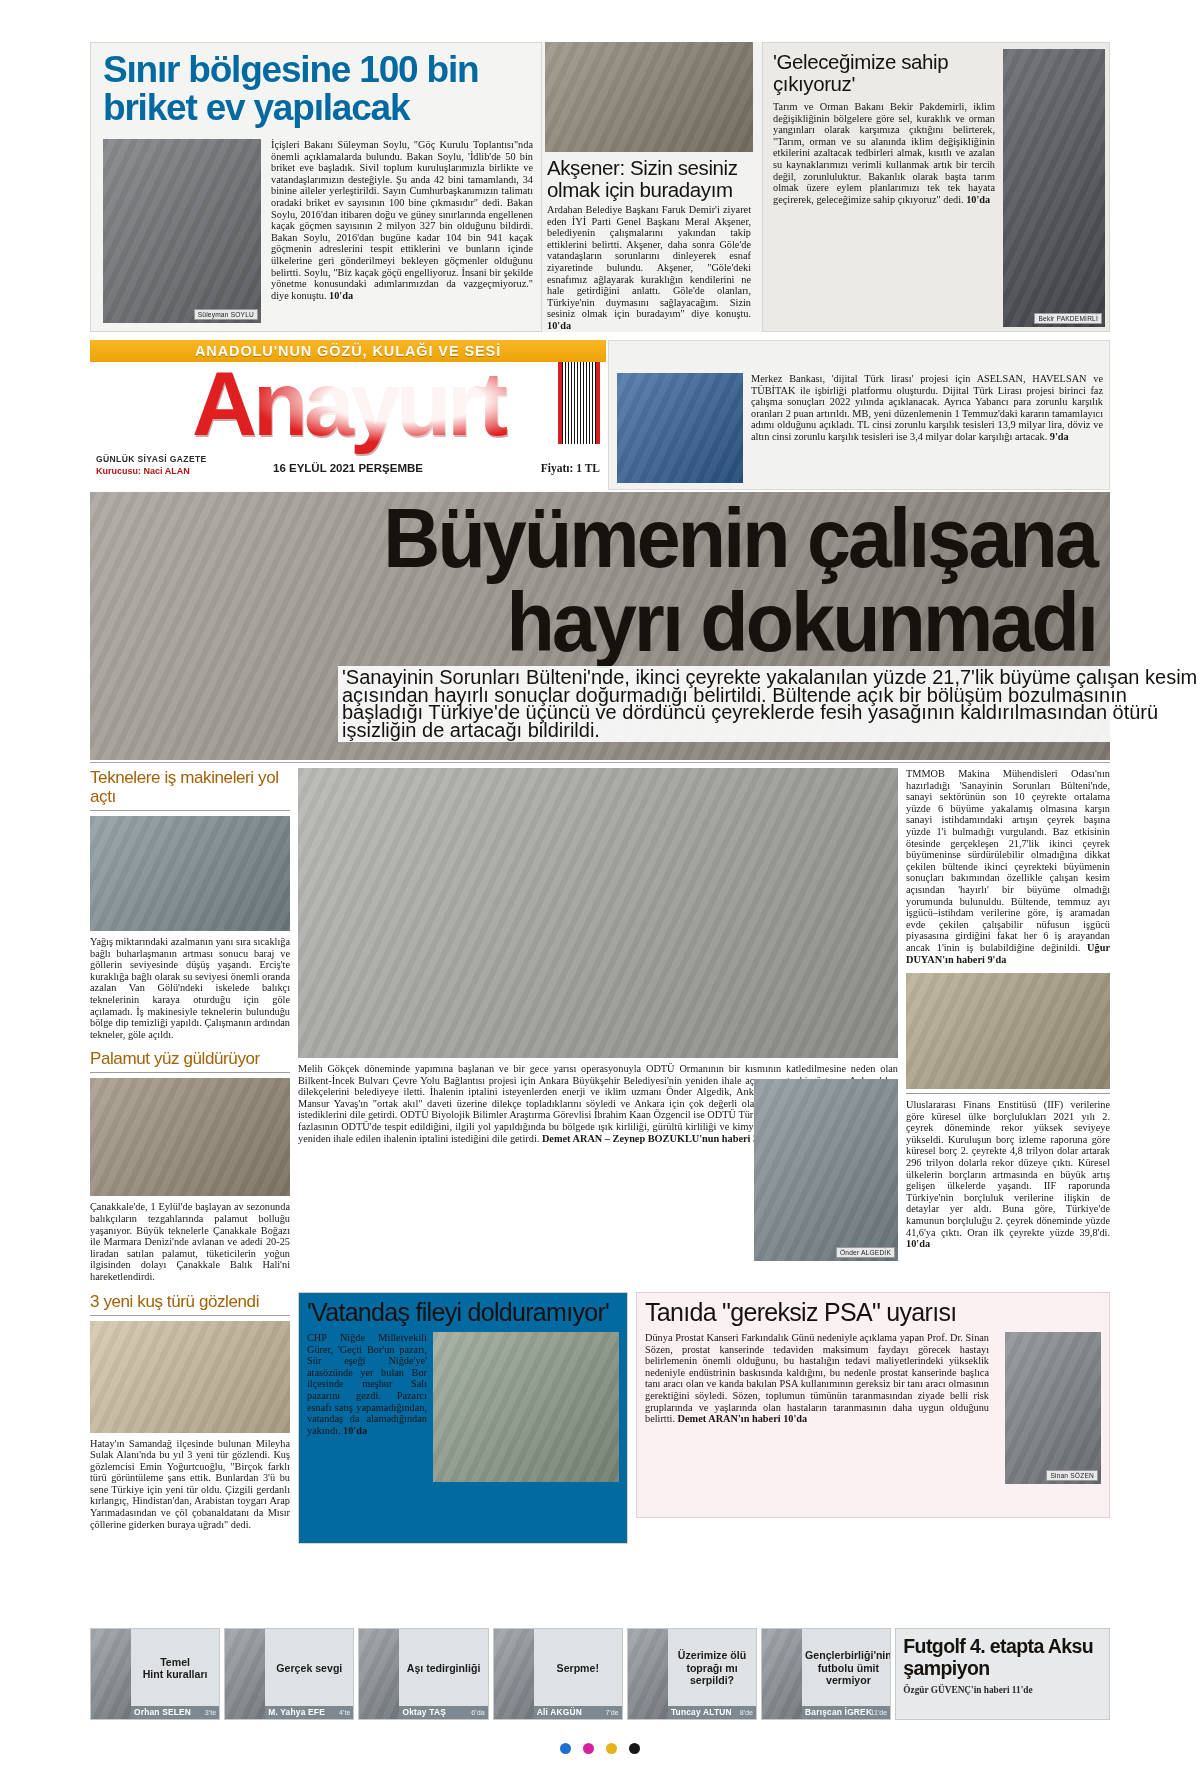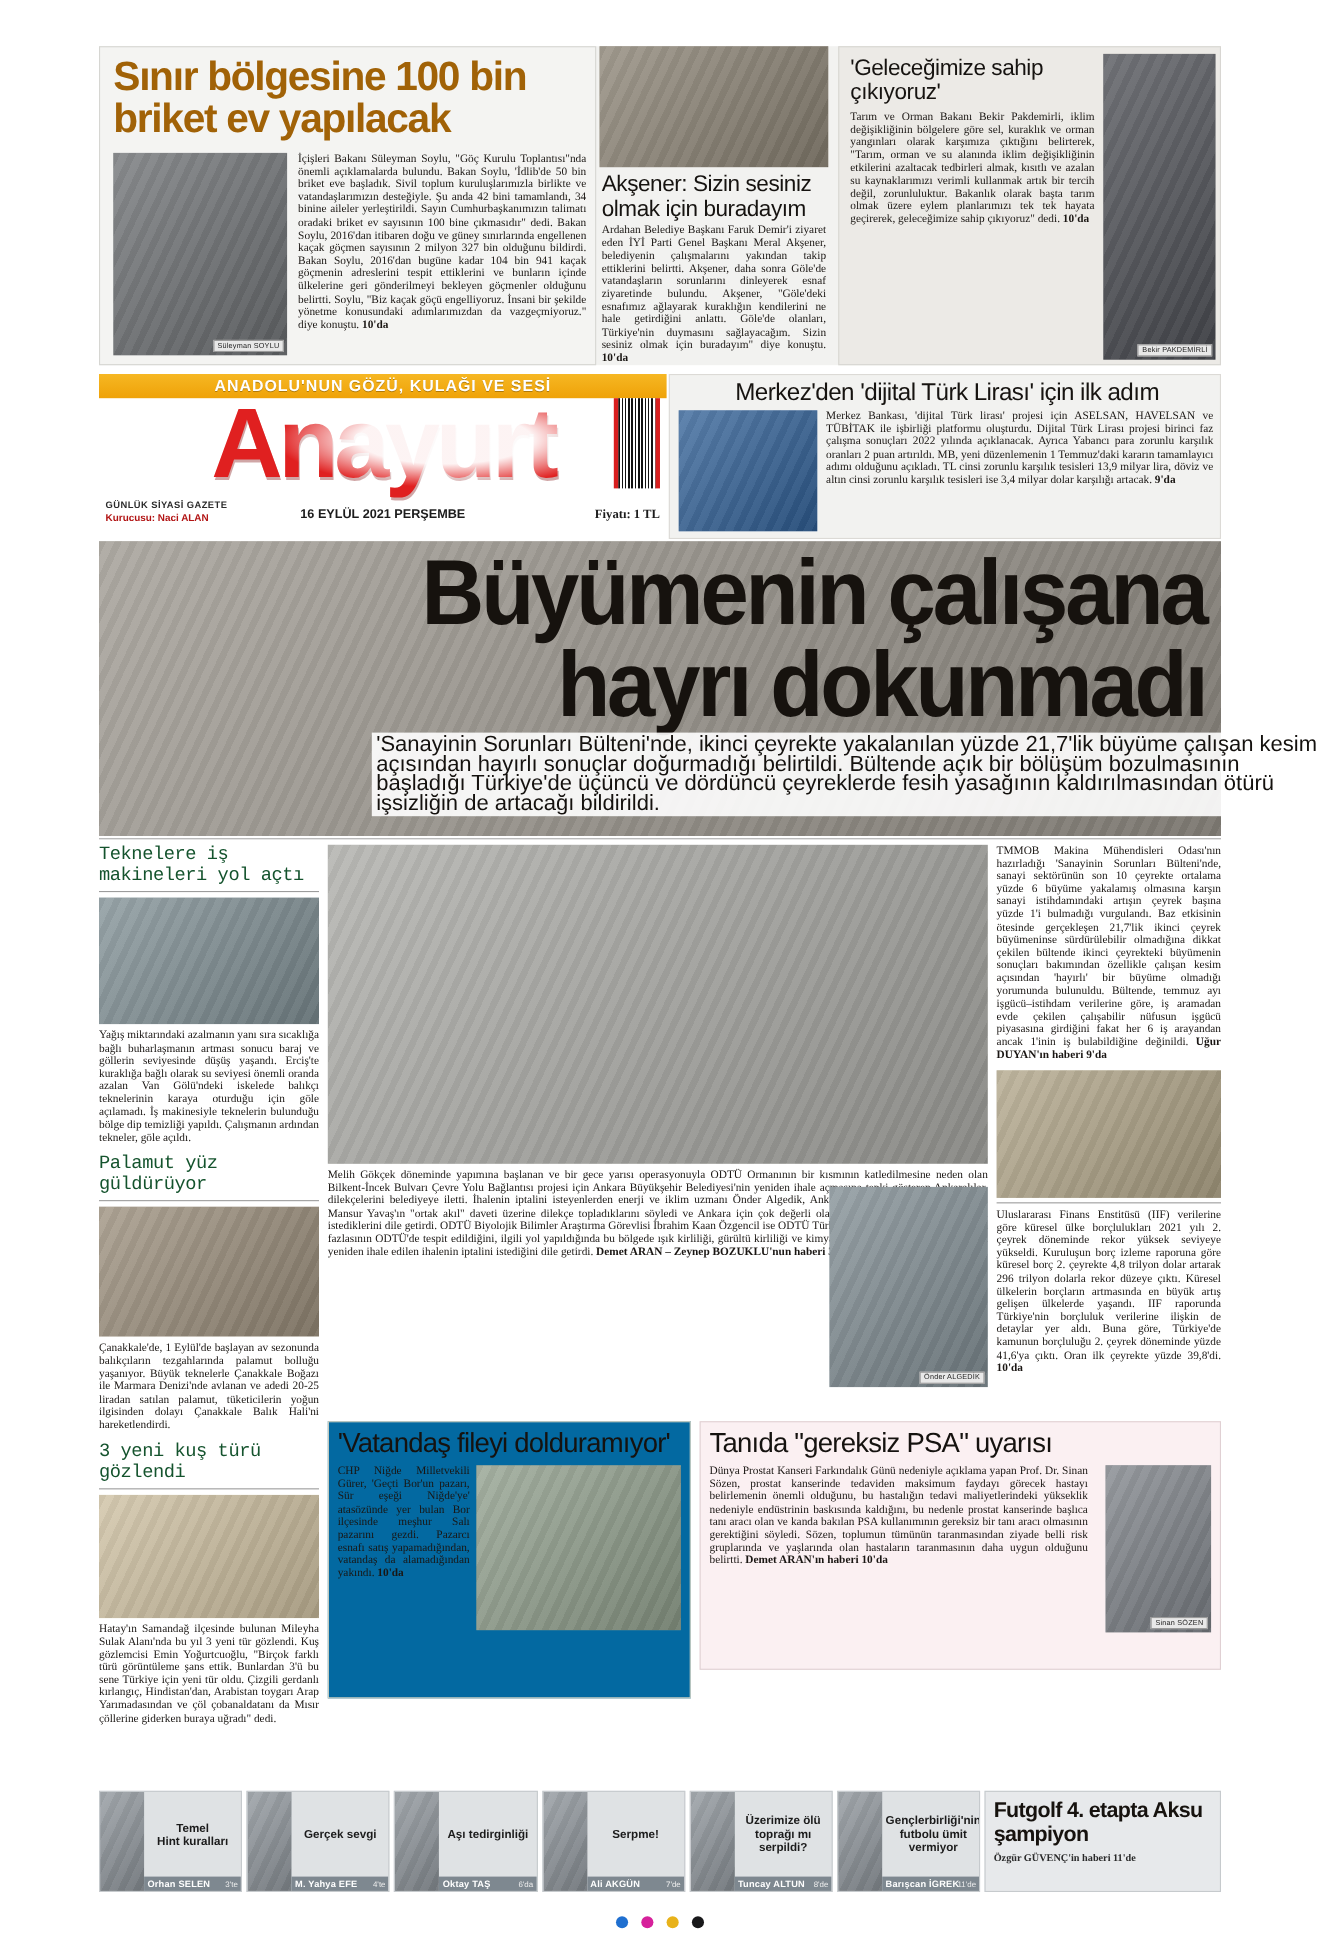--- a/index.html
+++ b/index.html
@@ -35,21 +35,21 @@
   }
   .rule { background:#2a2520; }
 
   
   #top-band { position:absolute; left:90px; top:42px; width:1020px; height:290px; background:#f2f2f0; }
   #top-left { position:absolute; left:0; top:0; width:452px; height:290px; border:1px solid #d6d6d2; background:#f4f4f2; }
   #tl-head {
     position:absolute; left:12px; top:8px; width:430px;
     font-family:"Liberation Sans", sans-serif; font-weight:bold;
     font-size:37px; line-height:38px; letter-spacing:-1.2px;
-    color:#a16207;
+    color:#0369a1;
   }
   #tl-photo { position:absolute; left:12px; top:96px; width:158px; height:184px; background:#6c6f72; }
   #tl-text { position:absolute; left:180px; top:96px; width:262px; }
 
   #top-mid { position:absolute; left:455px; top:0; width:208px; height:290px; }
   #tm-photo { position:absolute; left:0; top:0; width:208px; height:110px; background:#8a8273; }
   #tm-head {
     position:absolute; left:2px; top:115px; width:204px;
     font-family:"Liberation Sans", sans-serif; font-size:20.5px; line-height:21.5px;
     color:#161310; letter-spacing:-.4px;
@@ -136,22 +136,22 @@
     font-family:"Liberation Sans", sans-serif;
     font-size:20px; line-height:17.6px; color:#14110e;
     padding:3px 4px; z-index:3;
   }
 
   
   #cols { position:absolute; left:90px; top:768px; width:1020px; height:850px; }
   #sep-top { position:absolute; left:0; top:-6px; width:1020px; height:1px; background:#aaa; }
 
   .colhead {
-    font-family:Liberation Mono, monospace;
-    font-size:17px; line-height:19px; letter-spacing:-.4px; color:#14532d;
+    font-family:Liberation Sans, sans-serif;
+    font-size:17px; line-height:19px; letter-spacing:-.4px; color:#a16207;
   }
   .hrule { height:1px; background:#9c9c9c; margin:4px 0 5px; }
 
   
   #colL { position:absolute; left:0; top:0; width:200px; }
   
   #colC { position:absolute; left:208px; top:0; width:600px; }
   
   #colR { position:absolute; left:816px; top:0; width:204px; }
 
@@ -241,21 +241,20 @@
       <div id="mast-foot">
         <div id="mast-gaz">GÜNLÜK SİYASİ GAZETE</div>
         <div id="mast-kur">Kurucusu: Naci ALAN</div>
         <div id="mast-date">16 EYLÜL 2021 PERŞEMBE</div>
         <div id="mast-price">Fiyatı: 1 TL</div>
       </div>
       <div id="barcode"></div>
     </div>
 
     <div id="merkez">
-      <div id="merkez-head">Merkez'den 'dijital Türk Lirası' için ilk adım</div>
       <div id="merkez-photo" class="photo"></div>
       <div id="merkez-text" class="body-txt">
         <span>Merkez Bankası, 'dijital Türk lirası' projesi için ASELSAN, HAVELSAN ve TÜBİTAK ile işbirliği platformu oluşturdu. Dijital Türk Lirası projesi birinci faz çalışma sonuçları 2022 yılında açıklanacak. Ayrıca Yabancı para zorunlu karşılık oranları 2 puan artırıldı. MB, yeni düzenlemenin 1 Temmuz'daki kararın tamamlayıcı adımı olduğunu açıkladı. TL cinsi zorunlu karşılık tesisleri 13,9 milyar lira, döviz ve altın cinsi zorunlu karşılık tesisleri ise 3,4 milyar dolar karşılığı artacak. </span><b>9'da</b>
       </div>
     </div>
   </div>
 
   <div id="main-block">
     <div id="main-photo" class="photo"></div>
     <div id="main-head">

